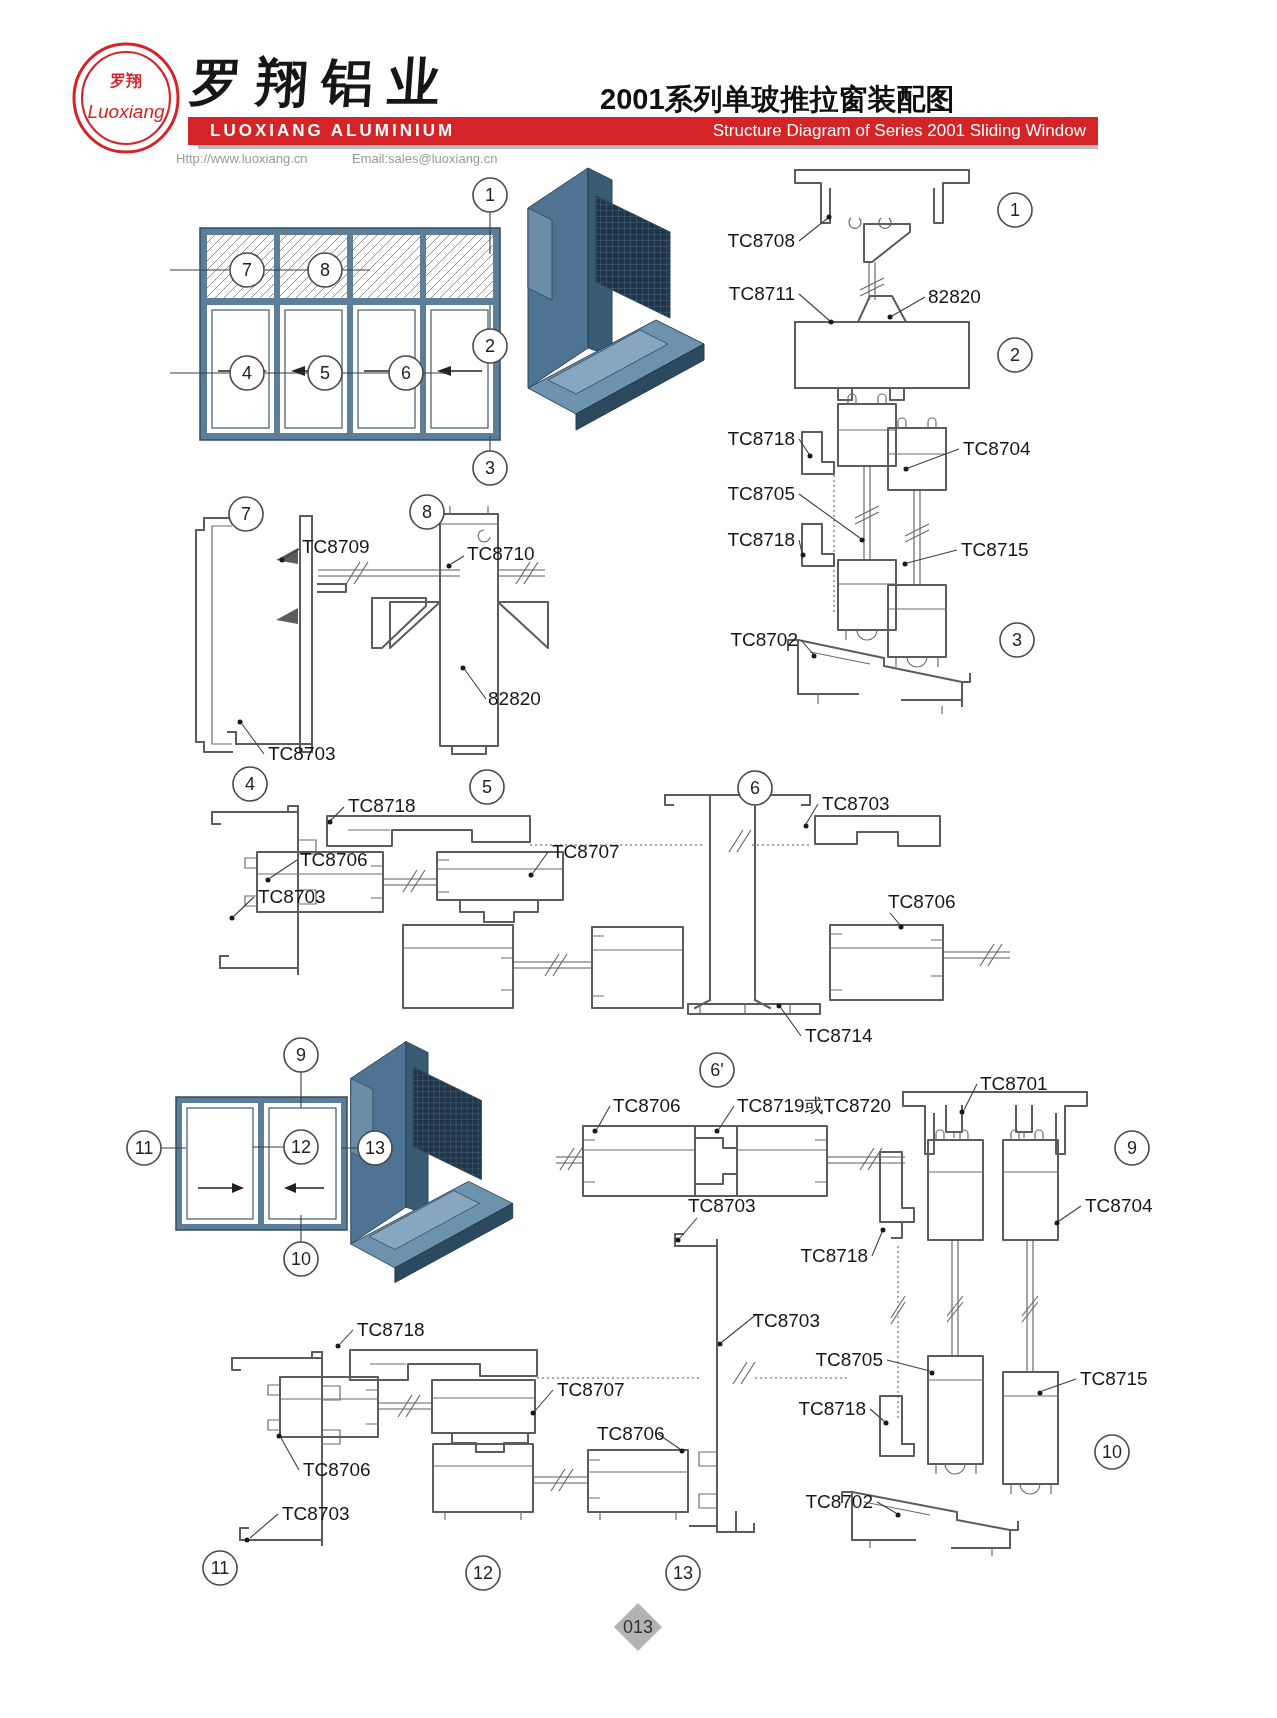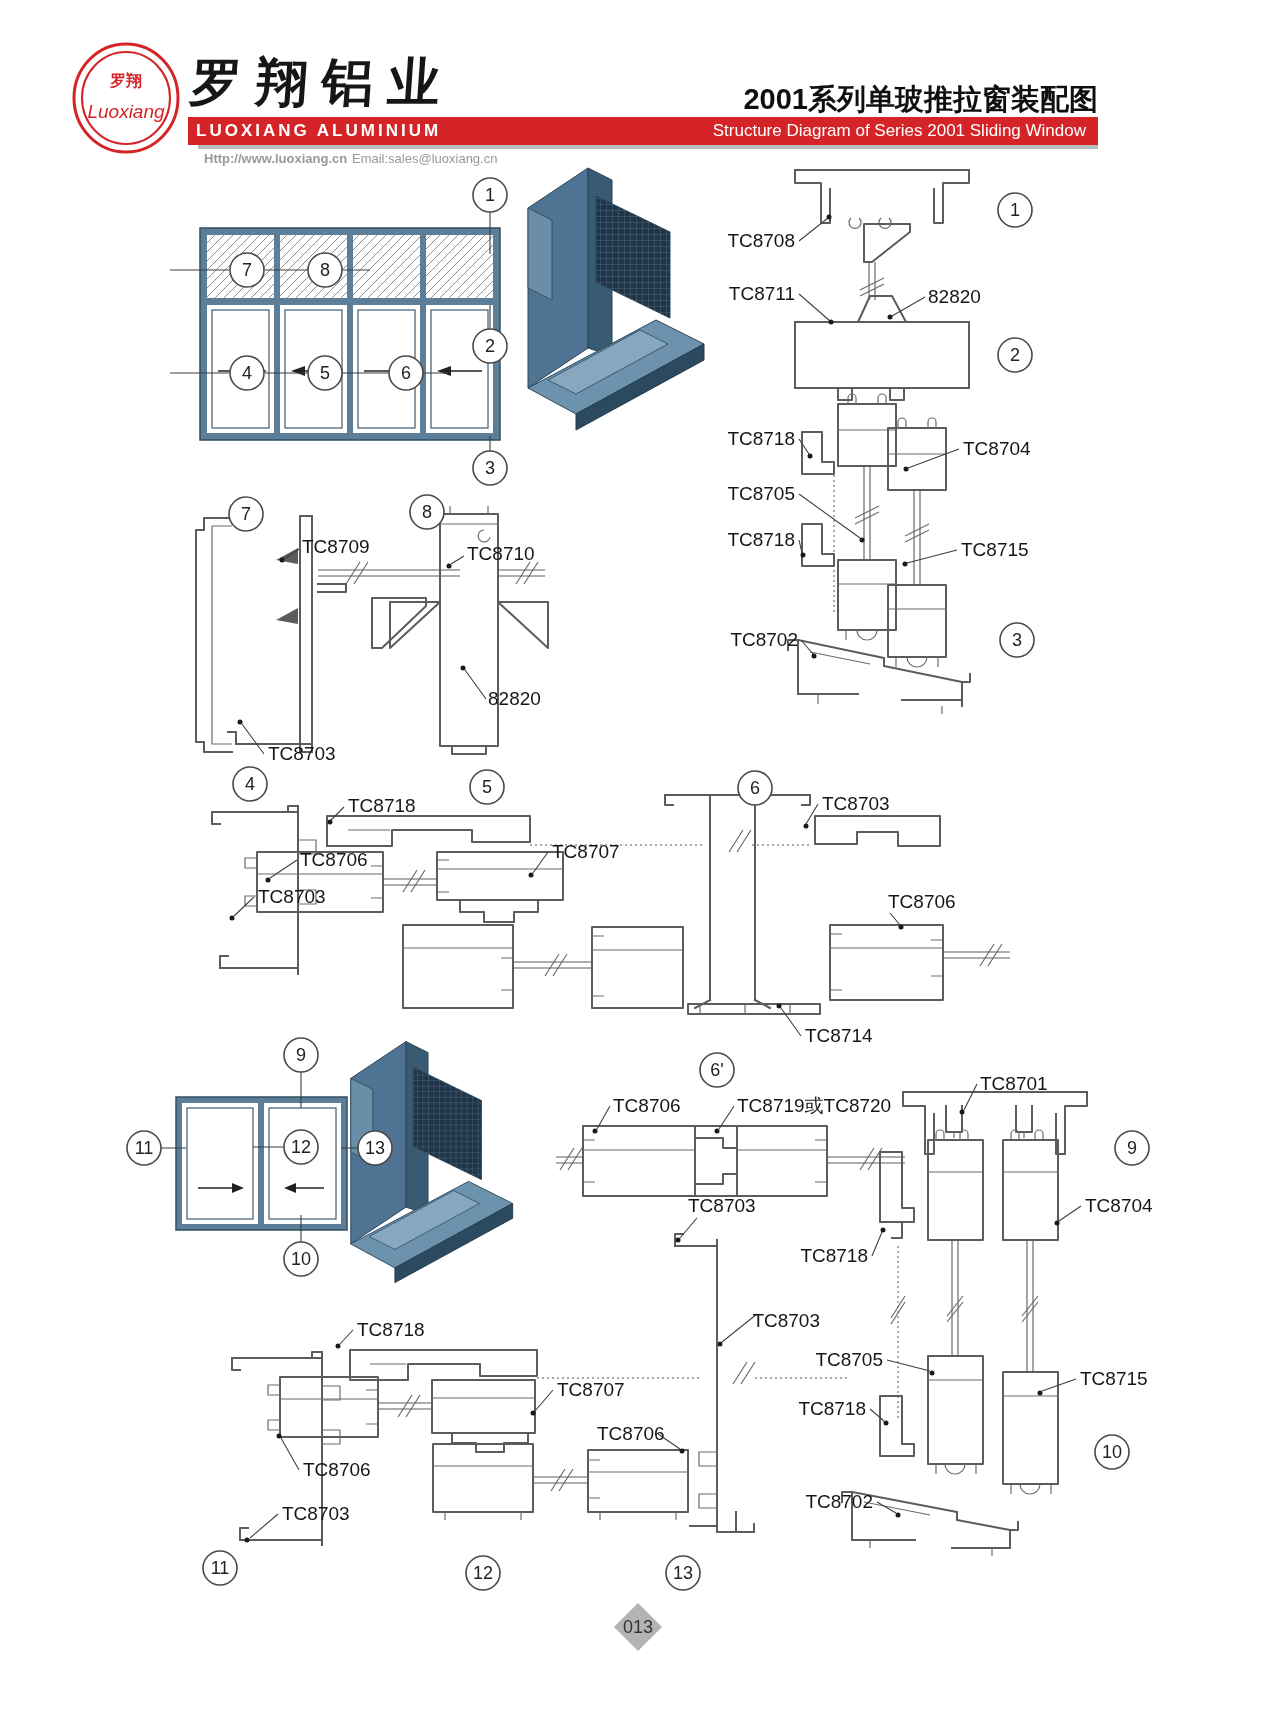--- a/index.html
+++ b/index.html
@@ -10,29 +10,29 @@
   .abs{position:absolute;}
   
   .company-cn{
     left:190px;top:48px;font-size:52px;font-weight:700;color:#161616;
     letter-spacing:14px;transform:skewX(-4deg);white-space:nowrap;
   }
   .red-bar{
     left:188px;top:117px;width:910px;height:28px;background:#d42427;
     display:flex;align-items:center;justify-content:space-between;
   }
-  .red-bar .en-left{color:#fff;font-weight:700;font-size:17px;letter-spacing:3px;margin-left:8px;}
+  .red-bar .en-left{color:#fff;font-weight:700;font-size:17px;letter-spacing:3px;margin-left:22px;}
   .red-bar .en-right{color:#fff;font-size:17px;margin-right:12px;text-align:right;}
   .bar-shadow{left:198px;top:145px;width:900px;height:4px;background:#b9bcbe;}
   .title-cn{
-    left:600px;top:80px;width:498px;text-align:right;font-size:29px;font-weight:700;color:#0f0f0f;
+    left:600px;top:80px;width:498px;font-size:29px;font-weight:700;color:#0f0f0f;
     white-space:nowrap;
   }
   .link{top:151px;font-size:13px;color:#97999b;white-space:nowrap;}
-  .link.web{left:204px;font-weight:bold;}
+  .link.web{left:176px;}
   .link.mail{left:352px;}
   
   svg.art{position:absolute;left:0;top:0;}
   svg text{font-family:"Liberation Sans", sans-serif;}
   .lb{font-size:19px;fill:#161616;}
   .lb-e{text-anchor:end;}
   .cn{font-size:18px;fill:#222;text-anchor:middle;}
   .s2{stroke:#5a5c5e;stroke-width:2;fill:none;stroke-linejoin:round;stroke-linecap:square;}
   .s1{stroke:#6a6c6e;stroke-width:1.2;fill:none;}
   .glass{stroke:#5a5c5e;stroke-width:1.1;fill:none;}

